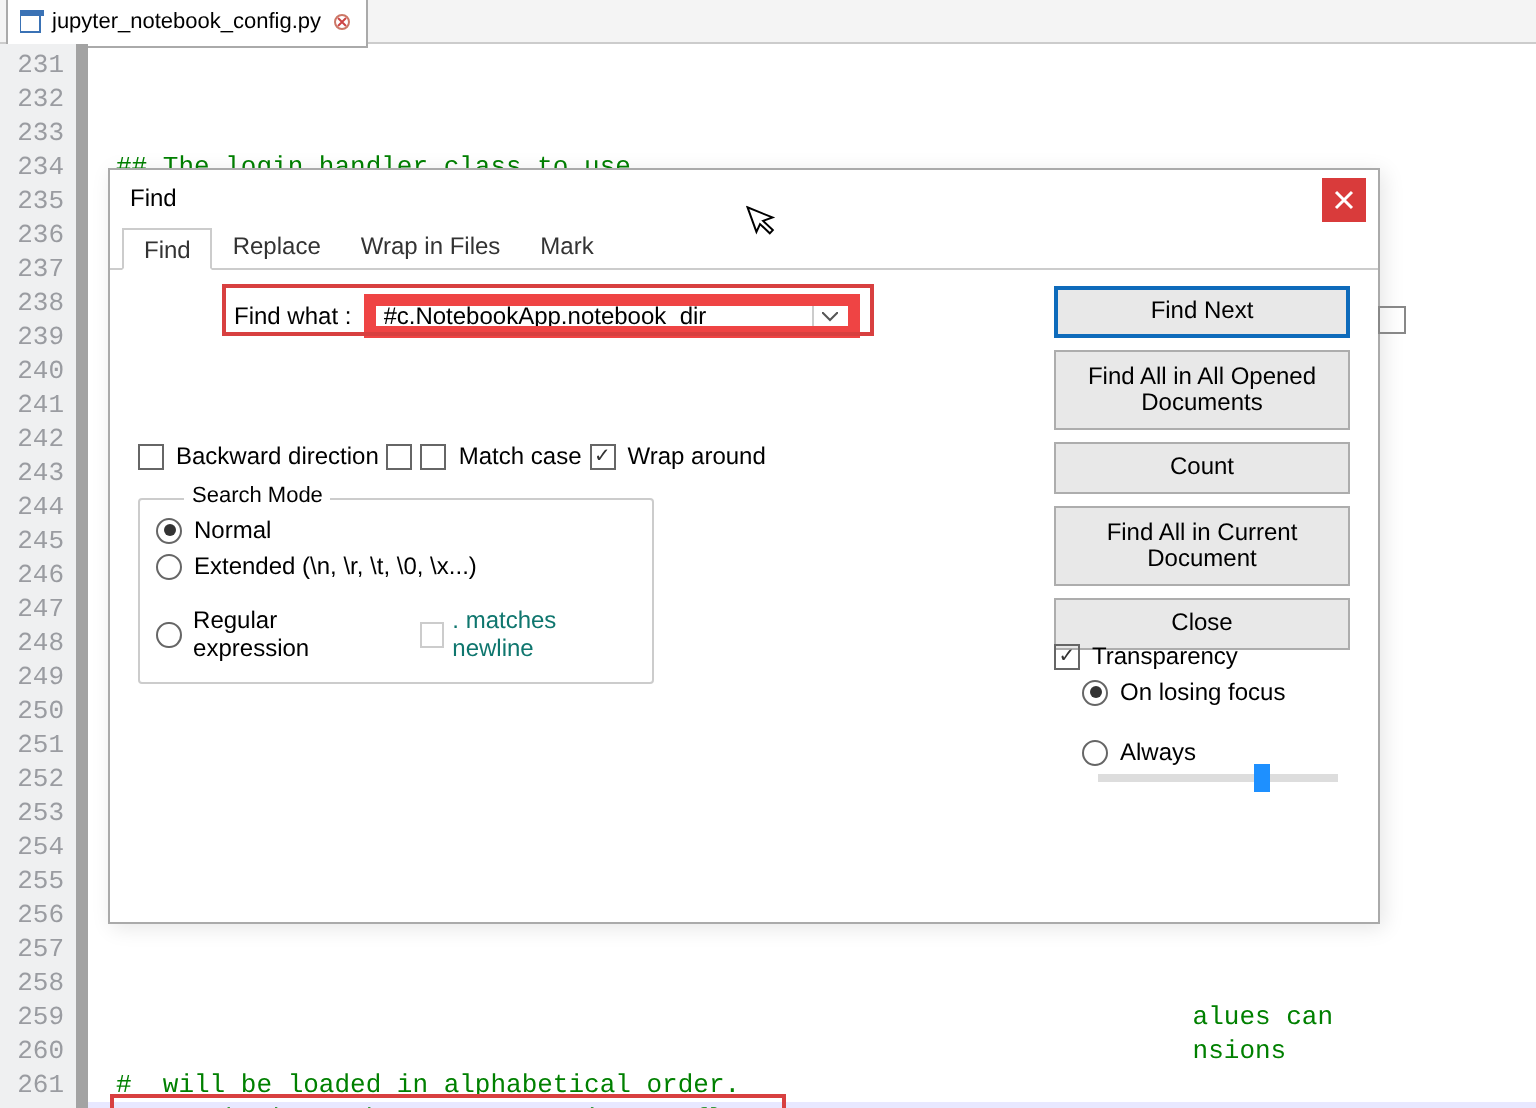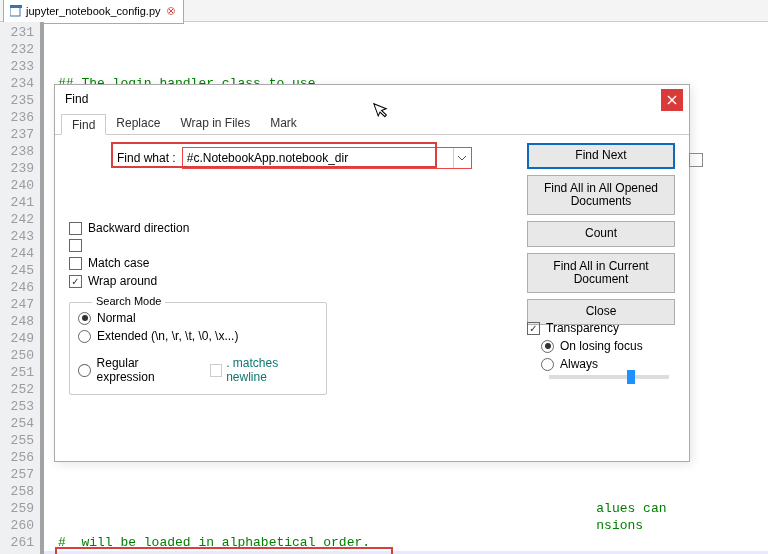--- a/index.html
+++ b/index.html
@@ -2,45 +2,45 @@
 <html><head>
 <meta charset="utf-8">
 <style>
 * { box-sizing: border-box; margin: 0; padding: 0; }
 body { font-family: Consolas, "Courier New", monospace; font-size: 14px; background: #fff; width: 768px; height: 554px; position: relative; overflow: hidden; }
 .tab-bar { height: 22px; background: #f4f4f4; border-bottom: 1px solid #ccc; display: flex; align-items: center; padding-left: 3px; }
 .file-tab { height: 20px; background: #fff; border: 1px solid #aaa; display: flex; align-items: center; padding: 12px 6px; font-family: "Segoe UI", Tahoma, sans-serif; font-size: 11px; gap: 4px; }
 .file-icon { width: 12px; height: 12px; display: inline-block; }
 .close-x { width: 12px; height: 12px; display: flex; align-items: center; justify-content: center; color: #cc4444; font-size: 10px; cursor: pointer; }
 .editor { position: absolute; top: 22px; left: 0; right: 0; bottom: 0; display: flex; }
-.gutter { width: 44px; background: #eff0f1; color: #9a9ca1; text-align: right; padding-right: 6px; font-size: 13px; line-height: 17px; padding-top: 2px; border-right: 4px solid #a3a3a3; }
+.gutter { width: 44px; background: #eff0f1; color: #9a9ca1; text-align: right; padding-right: 6px; font-size: 13px; line-height: 17px; padding-top: 2px; border-right: 6px solid #a3a3a3; }
 .gutter div { height: 17px; }
 .code { flex: 1; padding-left: 14px; padding-top: 2px; font-size: 13px; line-height: 17px; white-space: pre; position: relative; }
 .code .line { height: 17px; }
 .g { color: #008000; }
 .current-line { background: #e8e8ff; position: absolute; left: 0; right: 0; height: 17px; z-index: -1; }
 .hl-box { border: 2px solid #d84040; position: absolute; }
 .dialog { position: absolute; top: 84px; left: 54px; width: 636px; height: 378px; background: #fff; border: 1px solid #aaa; box-shadow: 2px 2px 10px rgba(0,0,0,0.1); font-family: "Segoe UI", Tahoma, sans-serif; font-size: 12px; }
 .dlg-title { height: 28px; display: flex; align-items: center; padding-left: 10px; font-size: 12px; position: relative; }
 .dlg-close { position: absolute; right: 6px; top: 4px; width: 22px; height: 22px; background: #d93b3b; color: #fff; display: flex; align-items: center; justify-content: center; font-size: 11px; cursor: pointer; }
 .dlg-tabs { display: flex; padding-left: 6px; height: 22px; border-bottom: 1px solid #ccc; }
 .dlg-tab { padding: 3px 10px; font-size: 12px; color: #333; cursor: pointer; }
 .dlg-tab.active { background: #fff; border: 1px solid #ccc; border-bottom: 1px solid #fff; position: relative; top: 1px; }
 .dlg-body { padding: 12px 12px 0 14px; position: relative; height: calc(100% - 50px); }
 .find-row { display: flex; align-items: center; gap: 6px; }
 .find-label { font-size: 12px; }
-.find-input-wrap { display: flex; align-items: center; border: 1px solid #ef4444; height: 22px; width: 290px; }
+.find-input-wrap { display: flex; align-items: center; border: 6px solid #ef4444; height: 22px; width: 248px; }
 .find-input-wrap input { border: none; outline: none; height: 100%; padding: 0 4px; flex: 1; font-size: 12px; }
 .find-drop { width: 18px; height: 100%; border-left: 1px solid #ccc; display: flex; align-items: center; justify-content: center; color: #555; }
 .btn-col { position: absolute; right: 14px; top: 8px; display: flex; flex-direction: column; gap: 6px; width: 148px; }
 .btn { height: 26px; background: #e8e8e8; border: 1px solid #adadad; font-size: 12px; display: flex; align-items: center; justify-content: center; cursor: pointer; text-align: center; line-height: 1.1; }
 .btn.tall { height: 40px; }
 .btn.primary { border: 2px solid #0e6bbb; }
 .extra-check { position: absolute; right: -28px; top: 10px; width: 14px; height: 14px; border: 1px solid #888; }
-.options { margin-top: 52px; display: flex; flex-direction: column; gap: 4px; }
+.options { margin-top: 52px; display: flex; flex-direction: row; gap: 4px; }
 .chk { display: flex; align-items: center; gap: 6px; font-size: 12px; }
 .chk-box { width: 13px; height: 13px; border: 1px solid #666; display: flex; align-items: center; justify-content: center; font-size: 10px; color: #333; }
 .group { margin-top: 14px; border: 1px solid #ccc; border-radius: 2px; padding: 8px 8px 10px 8px; position: relative; width: 258px; }
 .group-title { position: absolute; top: -8px; left: 22px; background: #fff; padding: 0 4px; font-size: 11px; }
 .radio-box { width: 13px; height: 13px; border: 1px solid #666; border-radius: 50%; display: flex; align-items: center; justify-content: center; }
 .radio-dot { width: 6px; height: 6px; background: #333; border-radius: 50%; }
 .newline-check { display: inline-flex; align-items: center; gap: 4px; color: #0f766e; margin-left: 8px; }
 .newline-check .chk-box { border-color: #ccc; }
 .trans-group { position: absolute; right: 14px; top: 186px; width: 148px; }
 .slider { margin-top: 4px; height: 4px; background: #ddd; position: relative; width: 120px; margin-left: 8px; }
@@ -194,21 +194,21 @@
           <span class="chk-box">✓</span>
           <span>Transparency</span>
         </label>
       <div style="padding-left:14px; margin-top:4px;">
         <label class="chk">
             <span class="radio-box">
               <span class="radio-dot"></span>
             </span>
             <span>On losing focus</span>
           </label>
-        <label class="chk" style="margin-top:4px;">
+        <label class="chk" style="margin-top:16px;">
             <span class="radio-box"></span>
             <span>Always</span>
           </label>
         <div class="slider">
             <div class="slider-thumb"></div>
           </div>
       </div>
     </div>
 
   </div>

